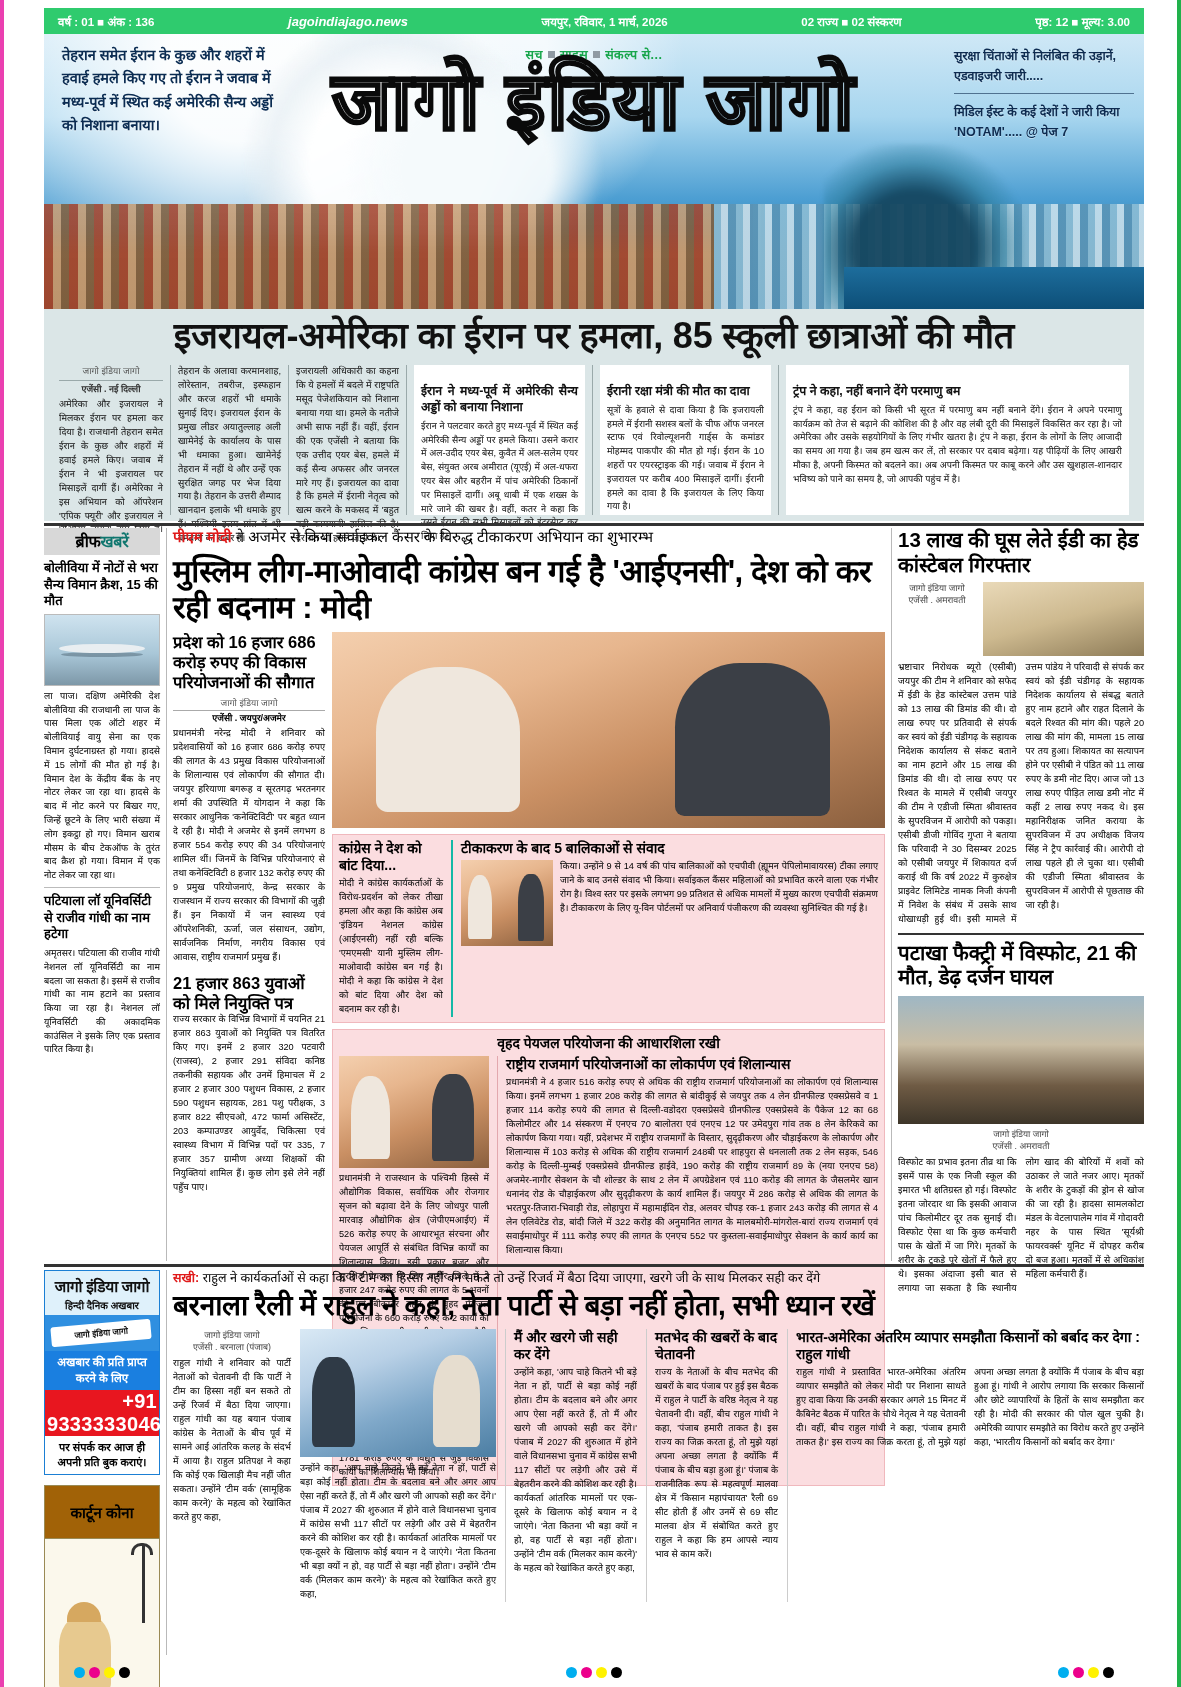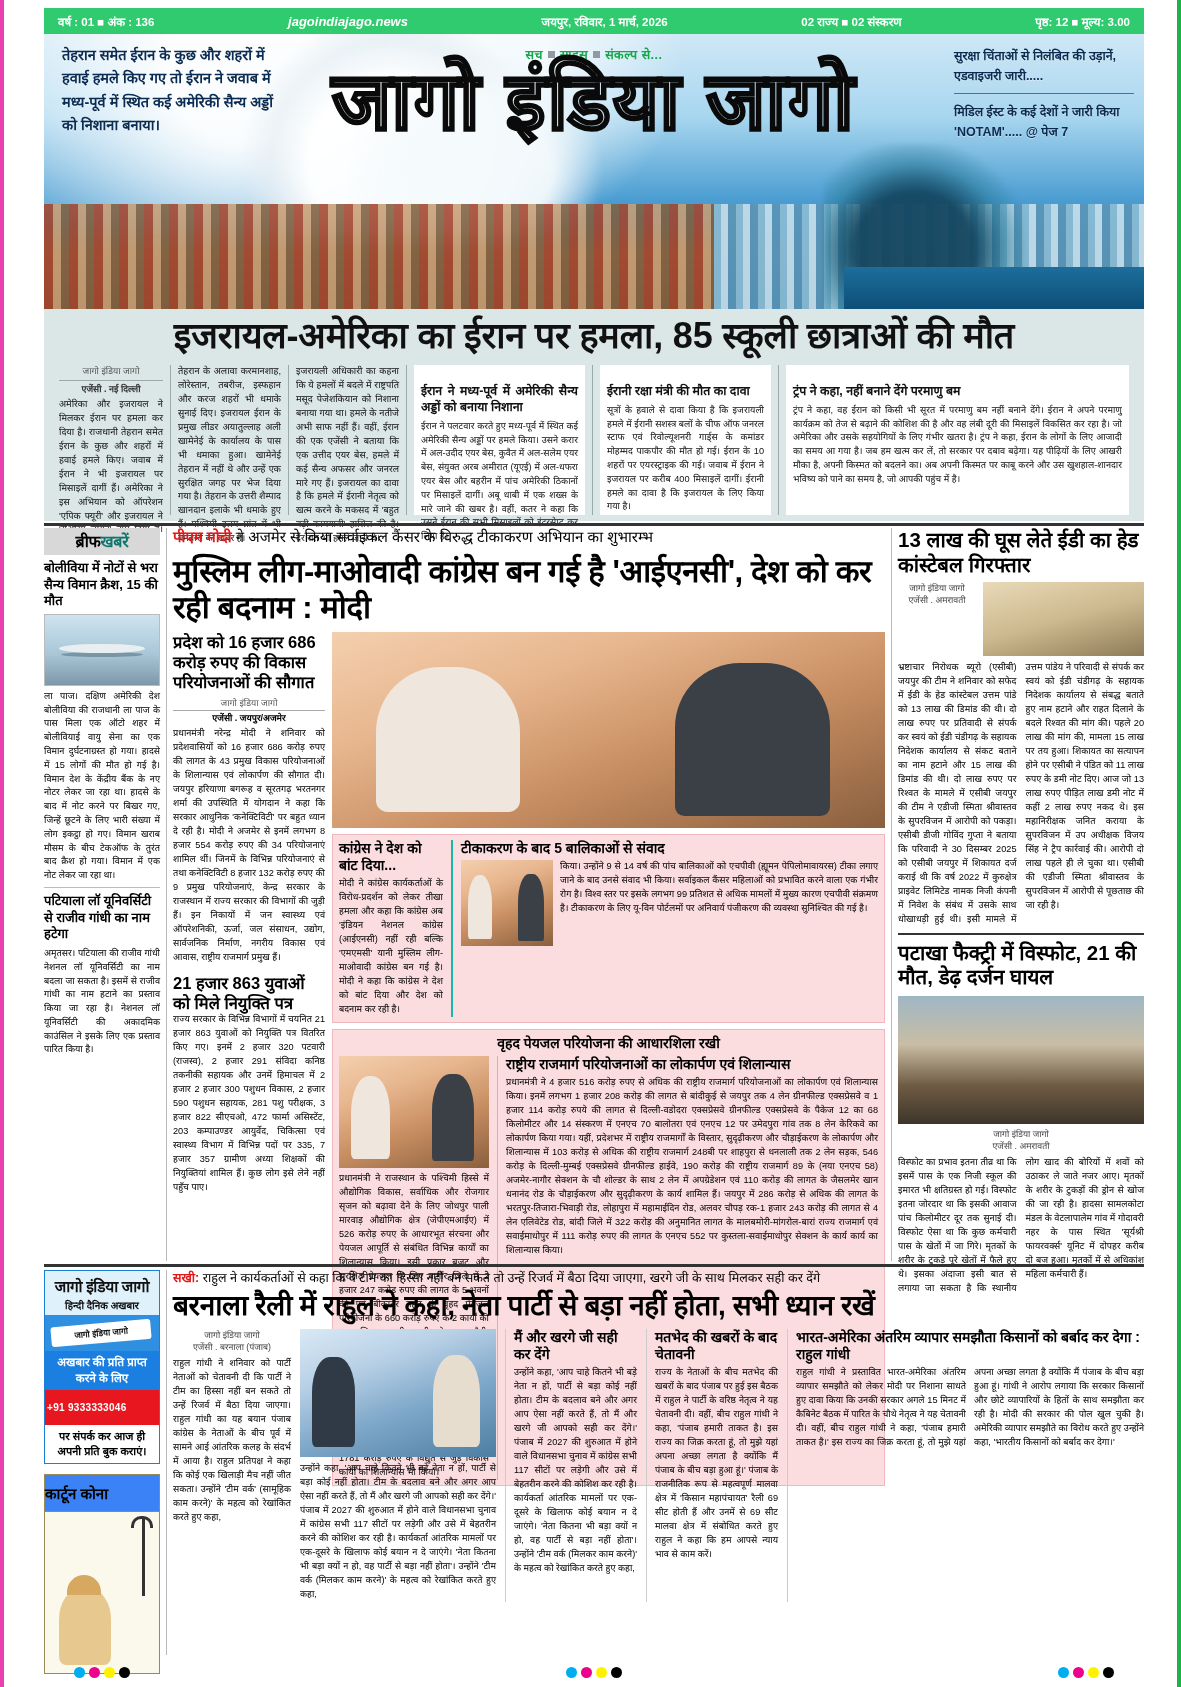--- a/index.html
+++ b/index.html
@@ -164,26 +164,26 @@
   .adbox { border:1px solid #1b7fd4; }
   .ad-top { background:#dff1fb; text-align:center; padding:4px 2px 3px 2px; }
   .ad-top .l1 { font-size:15.5px; font-weight:bold; color:#111; letter-spacing:-.4px;}
   .ad-top .l2 { font-size:10px; font-weight:bold; color:#111; margin-top:1px;}
   .ad-paper { background:#2f8fe0; height:36px; position:relative; overflow:hidden;}
   .ad-paper .roll { position:absolute; left:6px; top:8px; width:88%; height:20px;
     background:#fff; transform:rotate(-5deg); border-radius:3px;
     font-size:8.5px; font-weight:bold; color:#111; text-align:center; line-height:20px;}
   .ad-blue { background:#1a7fe0; color:#fff; text-align:center; font-weight:bold;
     font-size:11.5px; line-height:1.35; padding:4px 2px; }
-  .ad-red { background:#e8161f; color:#fff; text-align:left; font-weight:bold;
-    font-size:10px; padding:12px 2px; letter-spacing:.3px;}
+  .ad-red { background:#e8161f; color:#fff; text-align:right; font-weight:bold;
+    font-size:20px; padding:0 2px; letter-spacing:.3px;}
   .ad-foot { background:#fff; text-align:center; font-weight:bold; font-size:11px;
     line-height:1.35; padding:4px 3px; }
-  .cartoon-head { border:1px solid #9a8a55; background:#3b82f6; text-align:left;
-    font-size:15px; font-weight:bold; padding:8px 0; }
+  .cartoon-head { border:1px solid #9a8a55; background:#a16207; text-align:center;
+    font-size:15px; font-weight:bold; padding:16px 0; }
   .cartoon-art { border:1px solid #9a8a55; border-top:none; background:#fbf8ec;
     position:relative; overflow:hidden; }
   .cartoon-art .lamp{position:absolute;right:14px;top:6px;width:3px;height:78px;background:#333;}
   .cartoon-art .lamp-h{position:absolute;right:6px;top:4px;width:22px;height:12px;border:3px solid #333;border-bottom:none;border-radius:10px 10px 0 0;}
   .cartoon-art .fig{position:absolute;left:14px;bottom:8px;width:52px;height:76px;
     background:#e7c98f;border-radius:40% 40% 12% 12%;}
   .cartoon-art .fig:after{content:"";position:absolute;left:8px;top:-14px;width:34px;height:20px;background:#d6a860;border-radius:18px 18px 0 0;}
 
   .sakhi { font-size:12.6px; line-height:1.3; }
   .sakhi b { color:#e01a1a; }

